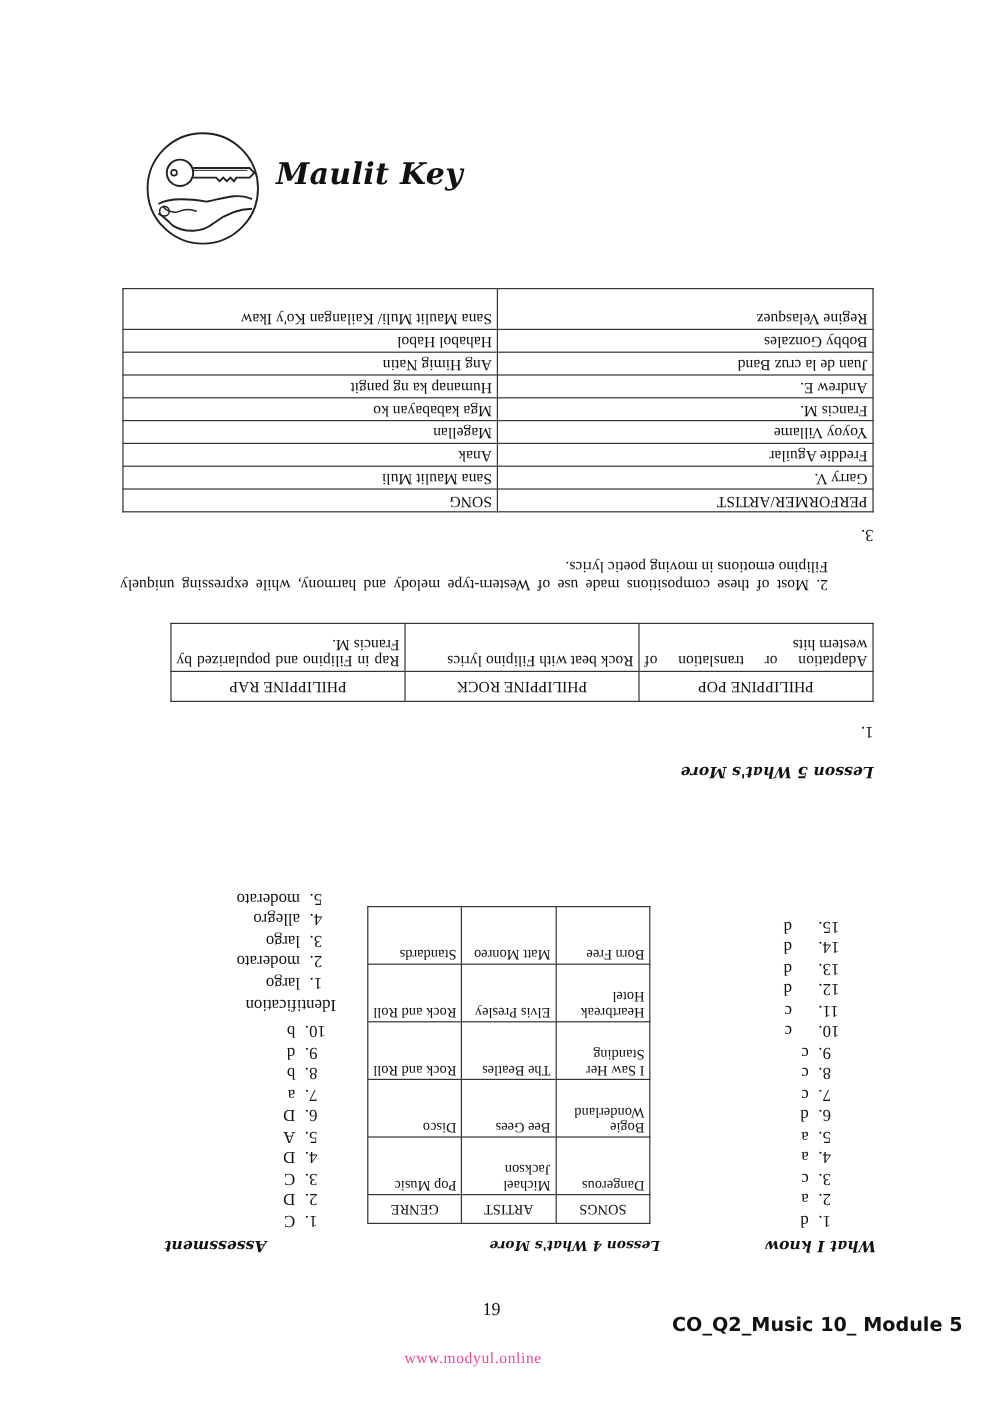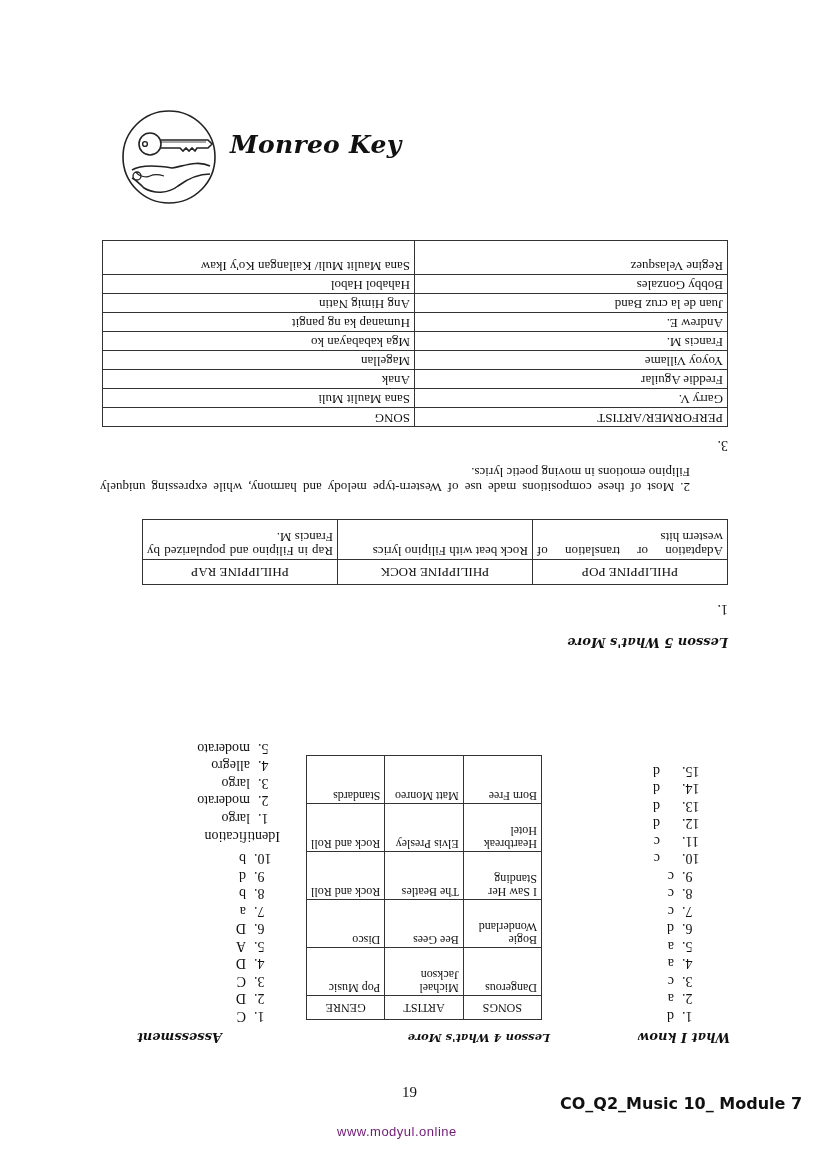--- a/index.html
+++ b/index.html
@@ -22,38 +22,38 @@
   .genre-table td { width:33.3%; text-align:left; }
   .genre-table td.hd { text-align:center; height:25px; vertical-align:middle; }
   .genre-table td.bd { height:40px; text-align:justify; text-align-last:left; }
   .song-table { left:188px; top:0px; width:236px; }
   .song-table td { width:33.3%; height:48px; font-size:12px; line-height:13px; }
   .song-table td.hd { height:24px; text-align:center; vertical-align:middle; }
   .ans { font-size:14px; line-height:17.5px; }
   .ans span.n { display:inline-block; text-align:right; }
   .footer-page { left:402px; top:1084px; font-size:15px; }
   .footer-code { left:560px; top:1094px; font-family:"DejaVu Sans", sans-serif; font-weight:bold; font-size:16px; }
-  .watermark { left:337px; top:1124px; font-family:Liberation Sans, sans-serif; font-size:13px; color:#701a75; letter-spacing:0.5px; }
+  .watermark { left:337px; top:1124px; font-family:Liberation Serif, serif; font-size:13px; color:#ec4899; letter-spacing:0.5px; }
 </style>
 </head>
 <body>
 
 <div class="abs logo">
   <svg width="98" height="98" viewBox="0 0 98 98">
     <circle cx="49" cy="49" r="46" fill="none" stroke="#222" stroke-width="1.6"></circle>
     <circle cx="30" cy="36" r="11" fill="none" stroke="#222" stroke-width="1.6"></circle>
     <circle cx="25" cy="36" r="2.4" fill="none" stroke="#222" stroke-width="1.4"></circle>
     <path d="M41 32 L88 32 L92 36 L88 40 L77 40 L75 43 L72 40 L69 43 L66 40 L63 43 L60 40 L41 40" fill="none" stroke="#222" stroke-width="1.6"></path>
     <path d="M41 34 L86 34" stroke="#222" stroke-width="0.8"></path>
     <path d="M12 62 C22 56 40 58 52 60 C64 58 78 52 90 58 M90 66 C78 66 66 72 58 78 C48 86 34 86 24 80 C20 76 16 72 12 70" fill="none" stroke="#222" stroke-width="1.6"></path>
     <path d="M16 64 C18 68 26 70 30 68 C34 66 38 66 44 68" fill="none" stroke="#222" stroke-width="1.2"></path>
     <circle cx="17" cy="68" r="4" fill="none" stroke="#222" stroke-width="1.3"></circle>
   </svg>
 </div>
-<div class="abs title">Monreo Key</div>
+<div class="abs title">Maulit Key</div>
 
 <div class="abs flip">
 
   <div class="abs sec-title" style="left:2px; top:395px;">Lesson 5 What's More</div>
   <div class="abs" style="left:2px; top:428px; font-size:14px;">1.</div>
 
   <table class="abs genre-table" style="top:460px;">
     <tbody>
         <tr>
       <td class="hd">PHILIPPINE POP</td>
@@ -184,14 +184,14 @@
   <div class="abs ans" style="left:450px; top:218px;" id="idn">
       <div><span class="n" style="width: 22px;">1.</span><span style="margin-left: 8px;">largo</span></div>
       <div><span class="n" style="width: 22px;">2.</span><span style="margin-left: 8px;">moderato</span></div>
       <div><span class="n" style="width: 22px;">3.</span><span style="margin-left: 8px;">largo</span></div>
       <div><span class="n" style="width: 22px;">4.</span><span style="margin-left: 8px;">allegro</span></div>
       <div><span class="n" style="width: 22px;">5.</span><span style="margin-left: 8px;">moderato</span></div>
     </div>
 </div>
 
 <div class="abs footer-page">19</div>
-<div class="abs footer-code">CO_Q2_Music 10_ Module 7</div>
+<div class="abs footer-code">CO_Q2_Music 10_ Module 5</div>
 <div class="abs watermark">www.modyul.online</div>
 
 </body></html>

